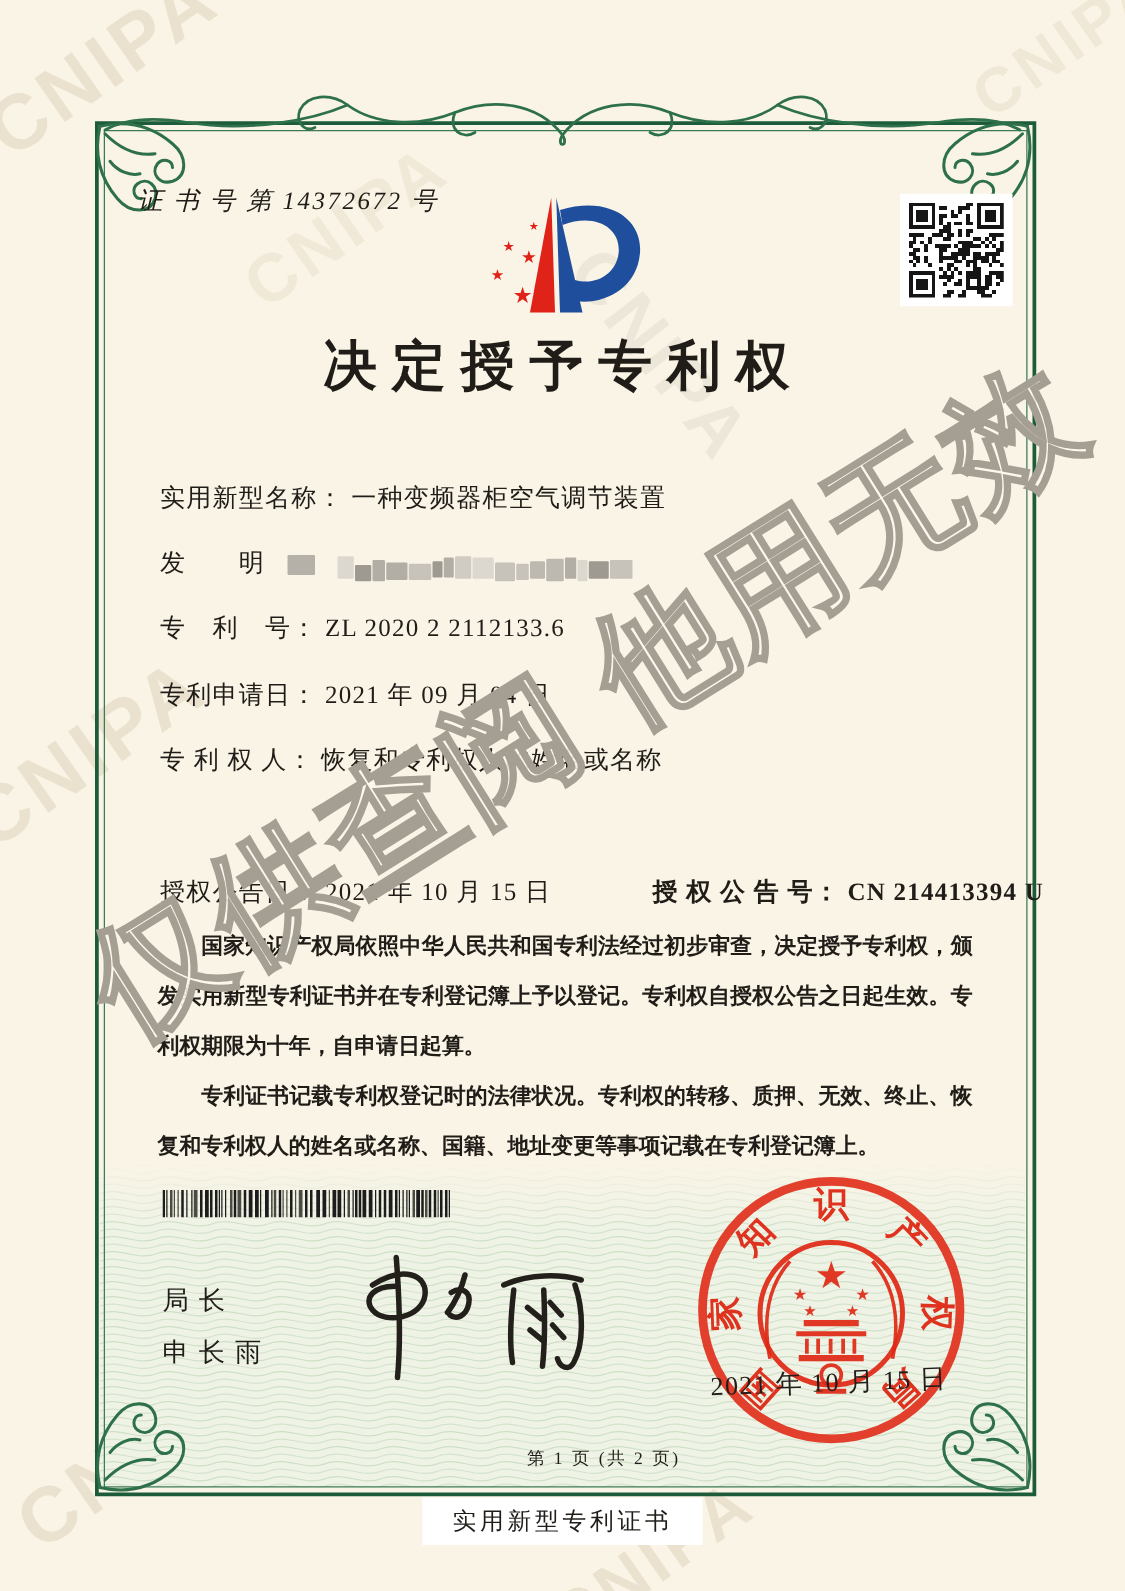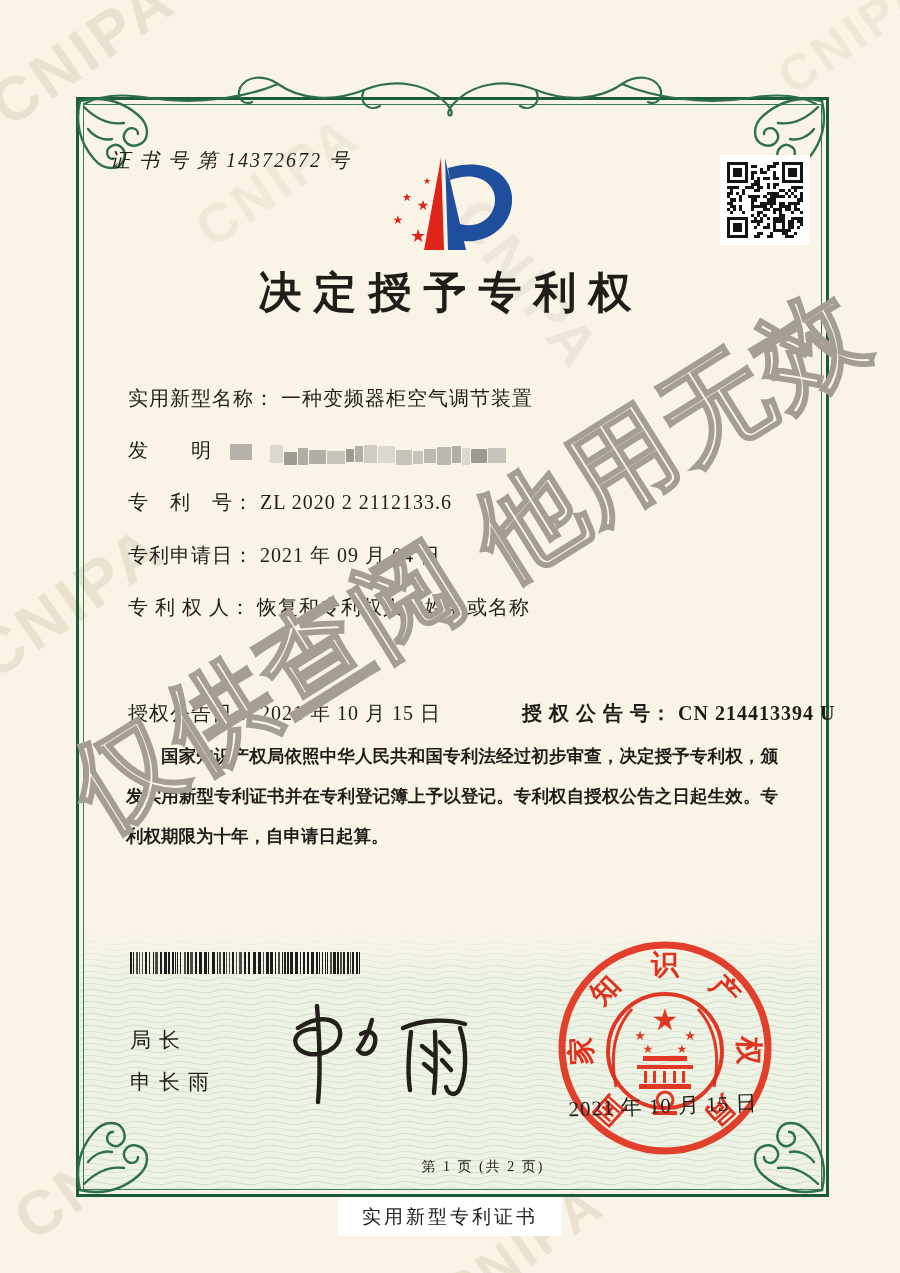--- a/index.html
+++ b/index.html
@@ -353,20 +353,21 @@
   <div class="row" style="top:594px">
     <span class="lab">专 利 权 人：</span><span>恢复和专利权人的姓名或名称</span>
   </div>
   <div class="row" style="top:700px">
     <span class="lab">授权公告日：</span><span>2021 年 10 月 15 日</span>
     <span class="pair2"><span class="lab">授 权 公 告 号：</span><span>CN 214413394 U</span></span>
   </div>
 
   <div class="paras">
     <p>国家知识产权局依照中华人民共和国专利法经过初步审查，决定授予专利权，颁发实用新型专利证书并在专利登记簿上予以登记。专利权自授权公告之日起生效。专利权期限为十年，自申请日起算。</p>
+    <p>专利证书记载专利权登记时的法律状况。专利权的转移、质押、无效、终止、恢复和专利权人的姓名或名称、国籍、地址变更等事项记载在专利登记簿上。</p>
   </div>
 
   <svg class="barcode" id="bc-svg" width="232" height="22">
       <rect x="0" y="0" width="2" height="22" fill="#1c1c1c"></rect>
       <rect x="3" y="0" width="1" height="22" fill="#1c1c1c"></rect>
       <rect x="6" y="0" width="2" height="22" fill="#4b4b43"></rect>
       <rect x="9" y="0" width="1" height="22" fill="#4b4b43"></rect>
       <rect x="12" y="0" width="1" height="22" fill="#4b4b43"></rect>
       <rect x="15" y="0" width="2" height="22" fill="#1c1c1c"></rect>
       <rect x="19" y="0" width="1" height="22" fill="#1c1c1c"></rect>

